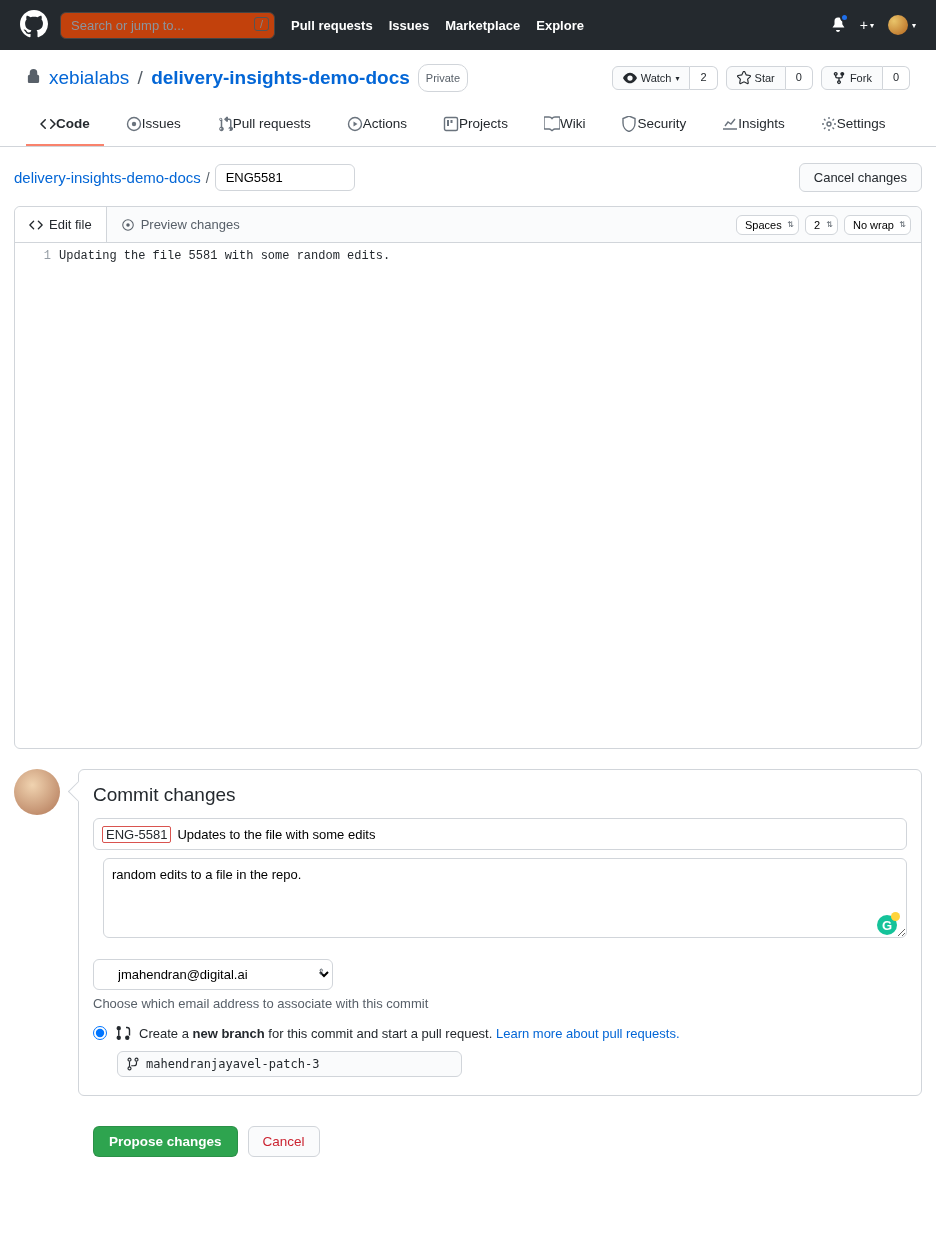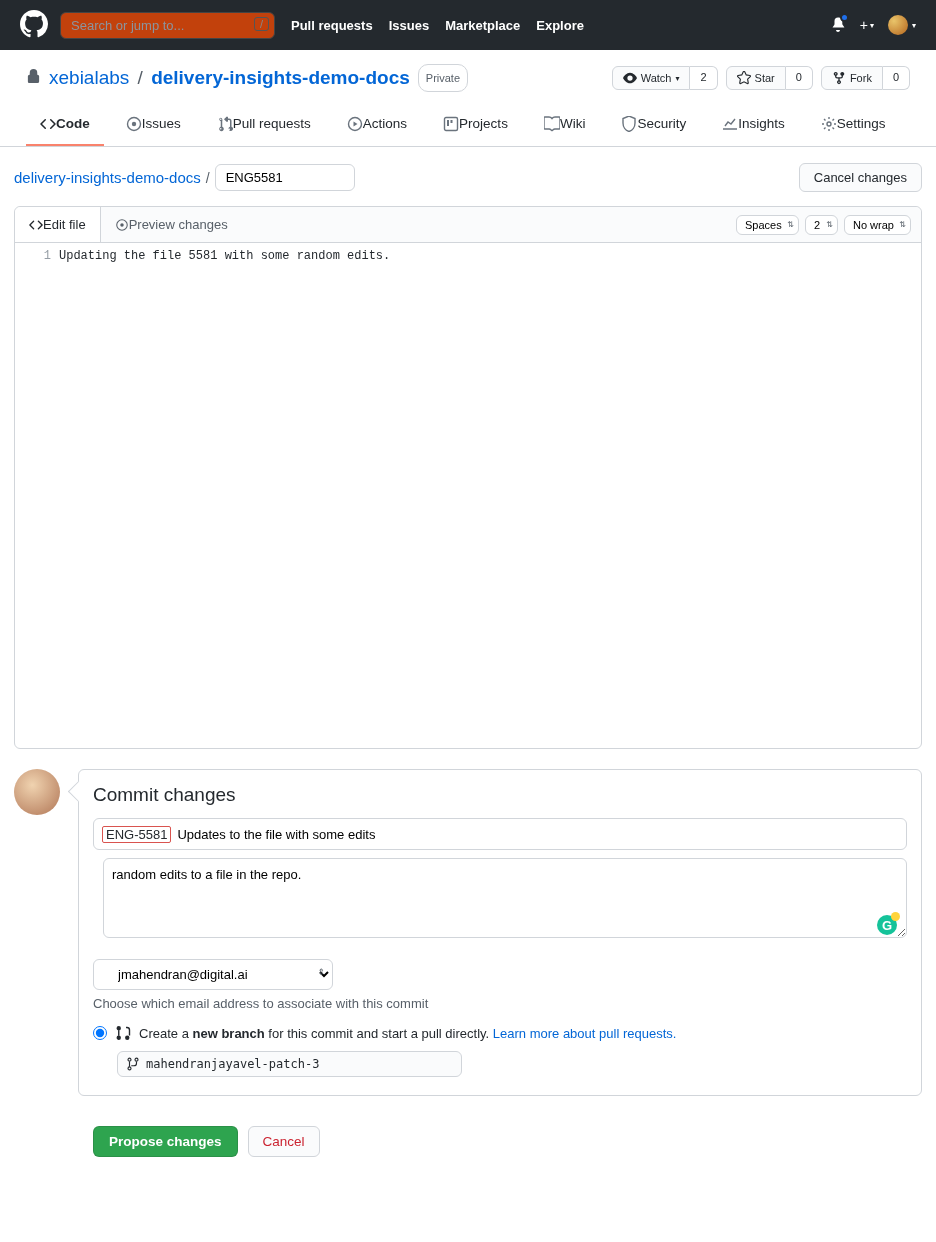--- a/index.html
+++ b/index.html
@@ -47,21 +47,21 @@
 .main { padding: 16px 14px 0; }
 .file-path { display: flex; align-items: center; margin-bottom: 14px; }
 .file-path a { color: #0366d6; font-size: 15px; }
 .file-path .sep { margin: 0 5px; color: #586069; }
 .file-path input { font-size: 13px; padding: 5px 10px; border: 1px solid #d1d5da; border-radius: 6px; width: 140px; outline: none; }
 .file-path .cancel-btn { margin-left: auto; }
 .btn { font-size: 13px; padding: 6px 14px; background: #fafbfc; border: 1px solid #d1d5da; border-radius: 6px; cursor: pointer; color: #24292e; }
 
 .file-box { border: 1px solid #d1d5da; border-radius: 6px; margin-bottom: 20px; }
 .file-tabs { display: flex; align-items: center; border-bottom: 1px solid #d1d5da; background: #fafbfc; border-radius: 6px 6px 0 0; }
-.file-tabs .ftab { padding: 10px 14px; font-size: 13px; display: flex; align-items: center; cursor: pointer; color: #586069; }
+.file-tabs .ftab { padding: 10px 14px; font-size: 13px; display: flex; align-items: center; gap: 6px; cursor: pointer; color: #586069; }
 .file-tabs .ftab.active { background: #fff; border-right: 1px solid #d1d5da; border-radius: 6px 0 0 0; color: #24292e; }
 .file-tabs .options { margin-left: auto; display: flex; gap: 6px; padding-right: 10px; }
 .file-tabs select { font-size: 11px; padding: 3px 16px 3px 8px; border: 1px solid #d1d5da; border-radius: 6px; background: #fff; appearance: none; position: relative; }
 .select-wrap { position: relative; display: inline-block; }
 .select-wrap::after { content: "⇅"; font-size: 8px; position: absolute; right: 5px; top: 5px; pointer-events: none; color: #586069; }
 
 .code-area { min-height: 505px; font-family: SFMono-Regular, Consolas, "Liberation Mono", Menlo, monospace; font-size: 12px; display: flex; }
 .code-area .gutter { width: 44px; text-align: right; padding: 6px 8px 6px 0; color: #959da5; user-select: none; }
 .code-area .content { flex: 1; padding: 6px 0; }
 
@@ -288,21 +288,21 @@
       <textarea style="">random edits to a file in the repo.</textarea>
       <div class="grammarly">G</div>
     </div>
     <span class="email-wrap"><select class="email-select"><option>jmahendran@digital.ai</option></select></span>
     <div class="hint">Choose which email address to associate with this commit</div>
     <div class="radio-row">
       <input type="radio" name="branch" checked="" style="">
       <svg width="16" height="16" viewBox="0 0 16 16" fill="#6a737d">
           <path d="M3.75 2.5a.75.75 0 100 1.5.75.75 0 000-1.5zm0 9.5a.75.75 0 100 1.5.75.75 0 000-1.5zm8.5 0a.75.75 0 100 1.5.75.75 0 000-1.5zM2.25 3.25a1.5 1.5 0 113 0 1.5 1.5 0 01-3 0zm0 9.5a1.5 1.5 0 113 0 1.5 1.5 0 01-3 0zm8.5 0a1.5 1.5 0 113 0 1.5 1.5 0 01-3 0zM3.75 5.5v5M11 2.5h1a2.5 2.5 0 012.5 2.5v5.5" fill="none" stroke="currentColor" stroke-width="1.4"></path>
         </svg>
-      <span><span>Create a </span><b>new branch</b><span> for this commit and start a pull directly. </span><a href="#">Learn more about pull requests.</a></span>
+      <span><span>Create a </span><b>new branch</b><span> for this commit and start a pull request. </span><a href="#">Learn more about pull requests.</a></span>
     </div>
     <div class="branch-input-wrap">
       <svg width="14" height="14" viewBox="0 0 16 16" fill="#6a737d">
           <circle cx="4" cy="3" r="1.7" fill="none" stroke="currentColor" stroke-width="1.3"></circle>
           <circle cx="12" cy="3" r="1.7" fill="none" stroke="currentColor" stroke-width="1.3"></circle>
           <circle cx="4" cy="13" r="1.7" fill="none" stroke="currentColor" stroke-width="1.3"></circle>
           <path d="M4 5v6M12 5v2a3 3 0 01-3 3H6" fill="none" stroke="currentColor" stroke-width="1.3"></path>
         </svg>
       <span>mahendranjayavel-patch-3</span>
     </div>

